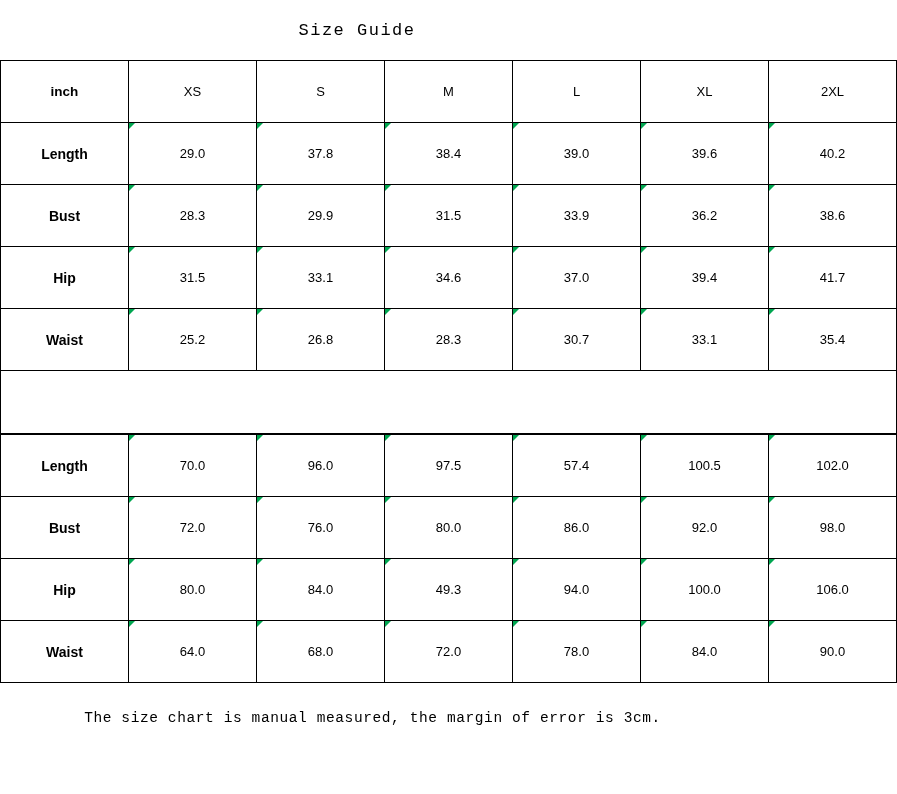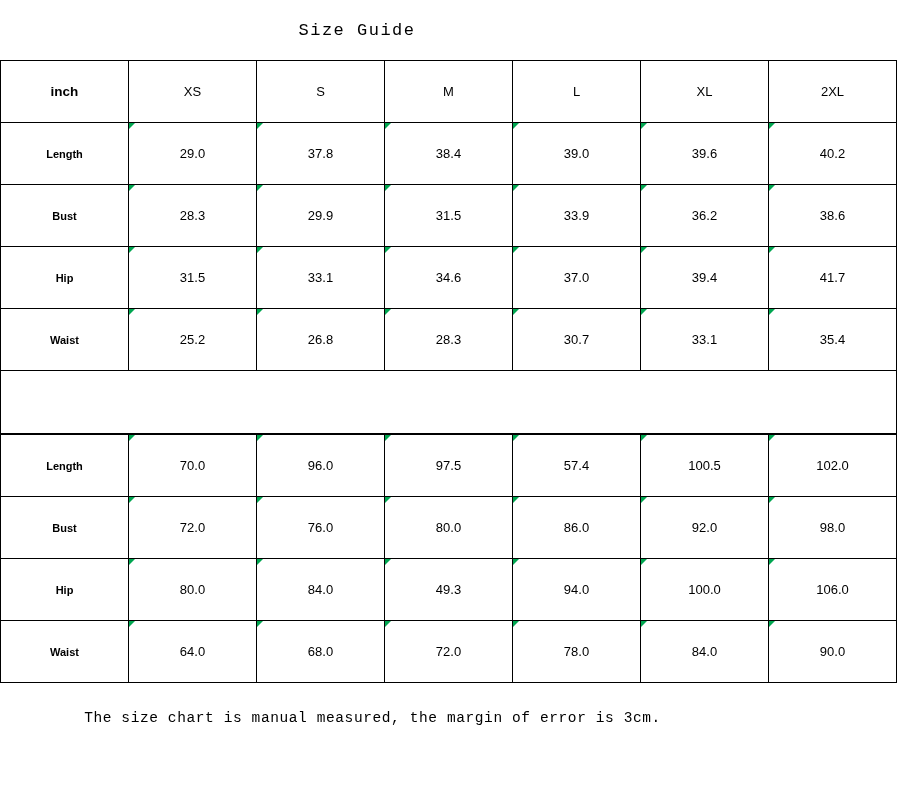--- a/index.html
+++ b/index.html
@@ -49,21 +49,21 @@
   table.size-table td.hdr-label {
     font-weight: bold;
     font-size: 13.5px;
   }
   table.size-table td.col-head {
     font-weight: normal;
     font-size: 13px;
   }
   table.size-table td.row-head {
     font-weight: bold;
-    font-size: 11px;
+    font-size: 14px;
   }
   
   td.mark::before {
     content: "";
     position: absolute;
     top: 0;
     left: 0;
     width: 0;
     height: 0;
     border-top: 6px solid #00a650;

